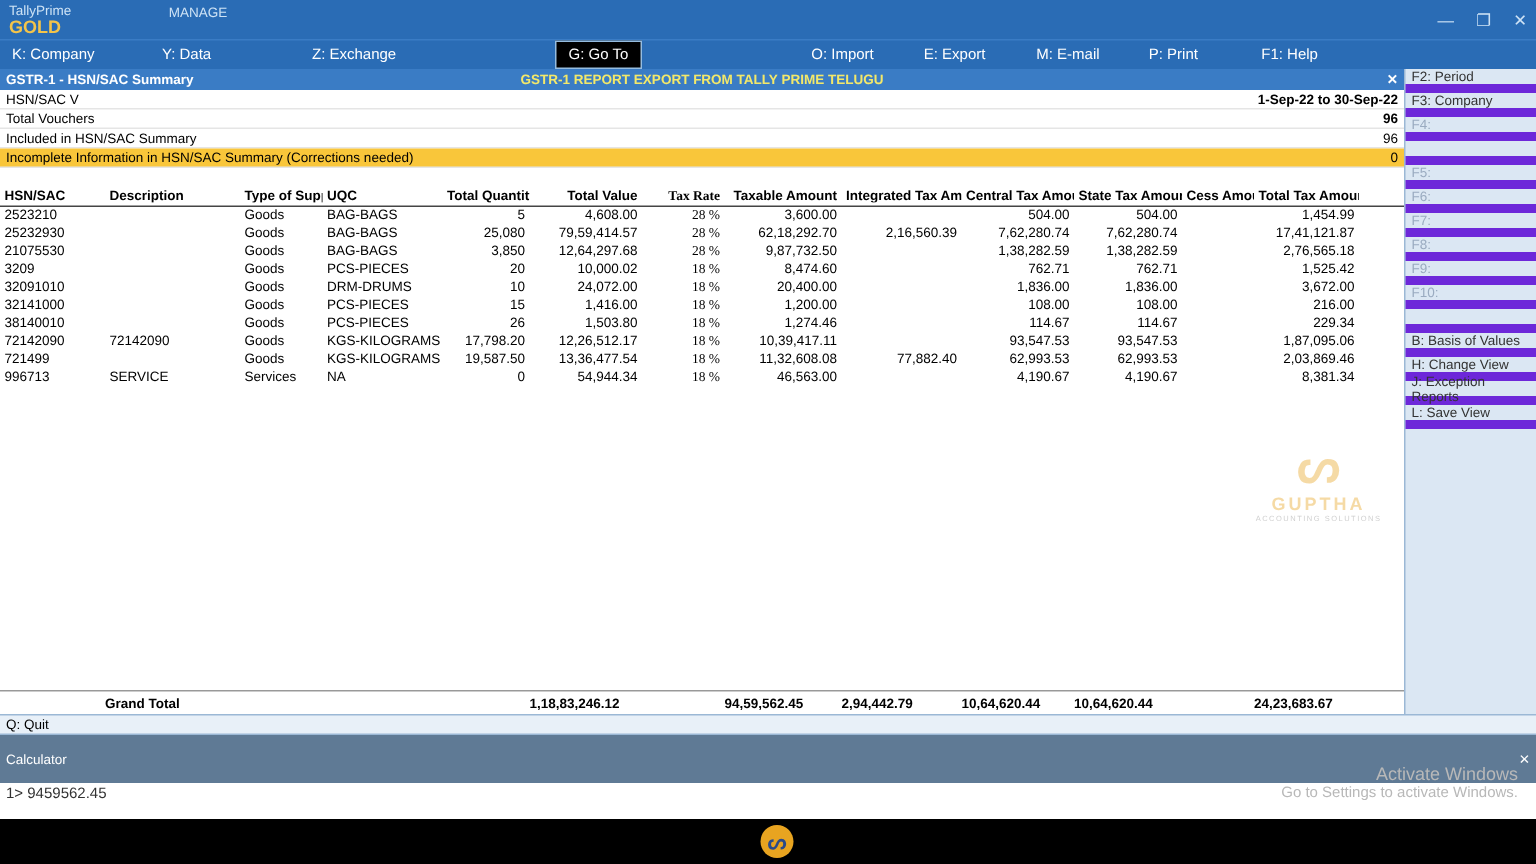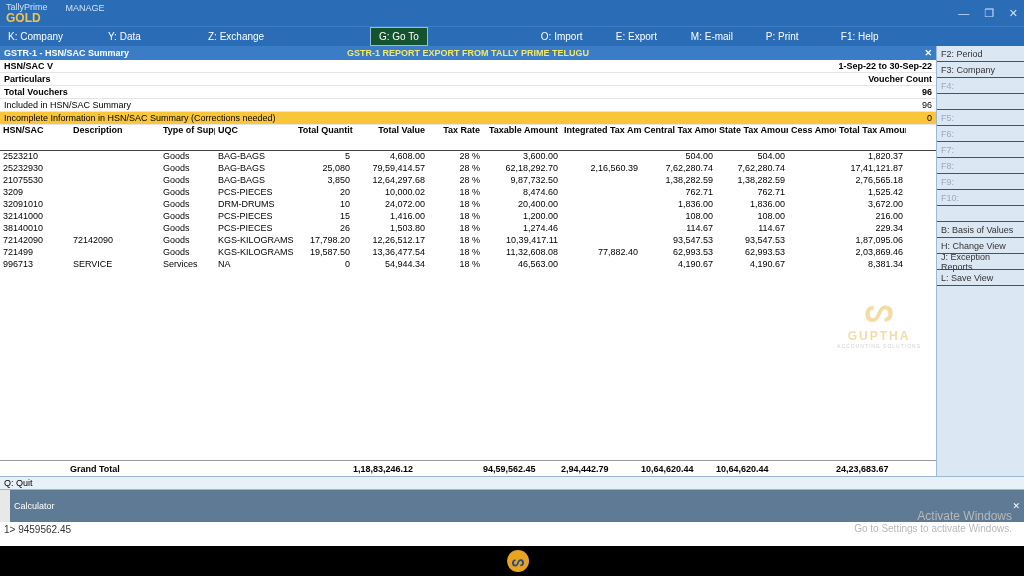--- a/index.html
+++ b/index.html
@@ -1,78 +1,78 @@
 <!DOCTYPE html>
 <html><head>
 <meta charset="utf-8">
 <style>
 * { margin: 0; padding: 0; box-sizing: border-box; font-family: Arial, sans-serif; }
 body { background: #e8e8e8; width: 1024px; height: 576px; overflow: hidden; position: relative; font-size: 10px; }
 
-.titlebar { background: #2a6cb5; height: 26px; display: flex; align-items: center; padding: 0 6px; color: #fff; }
+.titlebar { background: #2a6cb5; height: 26px; display: flex; align-items: center; padding: 0 6px; color: #fff; gap: 47px; }
 .titlebar .left { display: flex; flex-direction: column; line-height: 1; }
 .titlebar .app-name { font-size: 9px; color: #cde2f5; }
 .titlebar .gold { color: #f3c44a; font-weight: bold; font-size: 12px; }
 .titlebar .manage { margin-left: 18px; font-size: 9px; color: #cde2f5; align-self: flex-start; padding-top: 3px; }
 .titlebar .spacer { flex: 1; }
 .titlebar .win-controls span { margin-left: 12px; font-size: 11px; color: #cde2f5; cursor: pointer; }
 
 .menubar { background: #2a6cb5; height: 20px; display: flex; align-items: center; color: #fff; font-size: 10px; border-top: 1px solid #3a7cc5; }
 .menubar .mitem { padding: 0 8px; height: 100%; display: flex; align-items: center; cursor: pointer; }
 .menubar .mitem.k { width: 100px; }
-.menubar .mitem.active { background: #14532d; border: 1px solid #95bce0; }
+.menubar .mitem.active { background: #000000; border: 1px solid #95bce0; }
 .menubar .gap-small { width: 70px; }
 .menubar .gap-med { width: 105px; }
 
 .layout { display: flex; height: 430px; }
 .main { flex: 1; background: #fff; position: relative; }
 .sidebar { width: 88px; background: #dbe7f3; border-left: 1px solid #9bb8d5; }
-.sidebar .srow { height: 16px; border-bottom: 1px solid #6d28d9; padding: 0 4px; font-size: 9px; color: #333; display: flex; align-items: center; }
+.sidebar .srow { height: 16px; border-bottom: 6px solid #6d28d9; padding: 0 4px; font-size: 9px; color: #333; display: flex; align-items: center; }
 .sidebar .srow.disabled { color: #9aabc0; }
 
 .report-header { background: #3a7cc5; color: #fff; height: 14px; display: flex; align-items: center; position: relative; font-size: 9px; font-weight: bold; }
 .report-header .title-left { padding-left: 4px; }
 .report-header .title-center { position: absolute; left: 50%; transform: translateX(-50%); color: #f3e86a; }
 .report-header .close { position: absolute; right: 4px; cursor: pointer; }
 
 .sub-rows { font-size: 9px; }
 .sub-rows .row { display: flex; height: 13px; align-items: center; border-bottom: 1px solid #e5e5e5; padding: 0 4px; }
-.sub-rows .row .left { font-weight: bold; }
+.sub-rows .row .left { font-weight: normal; }
 .sub-rows .row .right { margin-left: auto; font-weight: bold; }
 .sub-rows .warn { background: #f9c63a; color: #000; }
 
 .table { font-size: 9px; }
-.table .thead { display: flex; border-bottom: 1px solid #444; font-weight: bold; height: 26px; align-items: flex-start; padding-bottom: 2px; }
+.table .thead { display: flex; border-bottom: 1px solid #444; font-weight: bold; height: 26px; align-items: flex-end; padding-bottom: 2px; }
 .table .tbody .trow { display: flex; height: 12px; }
 .table .col { padding: 0 3px; overflow: hidden; white-space: nowrap; text-align: right; }
 .table .col.l { text-align: left; }
 
 .c-hsn { width: 70px; }
 .c-desc { width: 90px; }
 .c-type { width: 55px; }
 .c-uqc { width: 80px; }
 .c-qty { width: 58px; }
 .c-val { width: 75px; }
-.c-rate { width: 55px; }
+.c-rate { width: 55px; font-family: Liberation Serif, serif; }
 .c-taxable { width: 78px; }
 .c-itax { width: 80px; }
 .c-ctax { width: 75px; }
 .c-stax { width: 72px; }
 .c-cess { width: 48px; }
 .c-ttax { width: 70px; }
 
 .grand-total { position: absolute; bottom: 0; left: 0; right: 0; border-top: 1px solid #999; height: 16px; display: flex; align-items: center; font-weight: bold; font-size: 9px; background: #fff; }
 
 .watermark { position: absolute; right: 15px; top: 245px; opacity: 0.4; text-align: center; }
 .watermark .g { font-size: 32px; font-weight: bold; color: #e8a420; font-family: Georgia, serif; }
 .watermark .gup { font-size: 12px; font-weight: bold; color: #e8a420; letter-spacing: 2px; }
 .watermark .sub { font-size: 5px; color: #888; letter-spacing: 1px; }
 
 .quitbar { height: 14px; background: #e8f0f8; border-top: 1px solid #9bb8d5; border-bottom: 1px solid #9bb8d5; display: flex; align-items: center; font-size: 9px; padding: 0 4px; }
-.calcbar { height: 14px; background: #5f7a95; color: #fff; font-size: 9px; display: flex; align-items: center; padding: 16px 4px; margin-left: 10px; }
+.calcbar { height: 14px; background: #5f7a95; color: #fff; font-size: 9px; display: flex; align-items: center; padding: 16px 4px; }
 .calcbar .close { margin-left: auto; }
 .calc-area { height: 32px; background: #fff; font-size: 10px; padding: 2px 4px; color: #333; }
 .activate { position: absolute; right: 12px; bottom: 42px; color: #b8b8b8; text-align: right; font-size: 10px; }
 .activate .t { font-size: 12px; }
 
 .footer { position: absolute; bottom: 0; left: 0; right: 0; height: 30px; background: #000; color: #fff; display: flex; align-items: center; justify-content: center; font-size: 16px; font-family: Georgia, serif; }
 .footer .logo { width: 22px; height: 22px; background: #e8a420; border-radius: 50%; margin-left: 12px; display: flex; align-items: center; justify-content: center; color: #2a4a8a; font-weight: bold; font-size: 14px; }
 </style>
 </head>
 <body>
@@ -109,24 +109,20 @@
   <div class="main">
     <div class="report-header">
       <span class="title-left">GSTR-1  -  HSN/SAC Summary</span>
       <span class="title-center">GSTR-1 REPORT EXPORT FROM TALLY PRIME TELUGU</span>
       <span class="close">✕</span>
     </div>
     <div class="sub-rows">
       <div class="row">
         <span class="left">HSN/SAC V</span>
         <span class="right">1-Sep-22 to 30-Sep-22</span>
-      </div>
-      <div class="row">
-        <span class="left">Particulars</span>
-        <span class="right">Voucher Count</span>
       </div>
       <div class="row">
         <span class="left">Total Vouchers</span>
         <span class="right">96</span>
       </div>
       <div class="row">
         <span class="left" style="font-weight:normal">   Included in HSN/SAC Summary</span>
         <span class="right" style="font-weight:normal">96</span>
       </div>
       <div class="row warn">
@@ -158,21 +154,21 @@
             <span class="col c-type l">Goods</span>
             <span class="col c-uqc l">BAG-BAGS</span>
             <span class="col c-qty">5</span>
             <span class="col c-val">4,608.00</span>
             <span class="col c-rate">28 %</span>
             <span class="col c-taxable">3,600.00</span>
             <span class="col c-itax"></span>
             <span class="col c-ctax">504.00</span>
             <span class="col c-stax">504.00</span>
             <span class="col c-cess"></span>
-            <span class="col c-ttax">1,820.37</span>
+            <span class="col c-ttax">1,454.99</span>
           </div>
           <div class="trow">
             <span class="col c-hsn l">25232930</span>
             <span class="col c-desc l"></span>
             <span class="col c-type l">Goods</span>
             <span class="col c-uqc l">BAG-BAGS</span>
             <span class="col c-qty">25,080</span>
             <span class="col c-val">79,59,414.57</span>
             <span class="col c-rate">28 %</span>
             <span class="col c-taxable">62,18,292.70</span>

